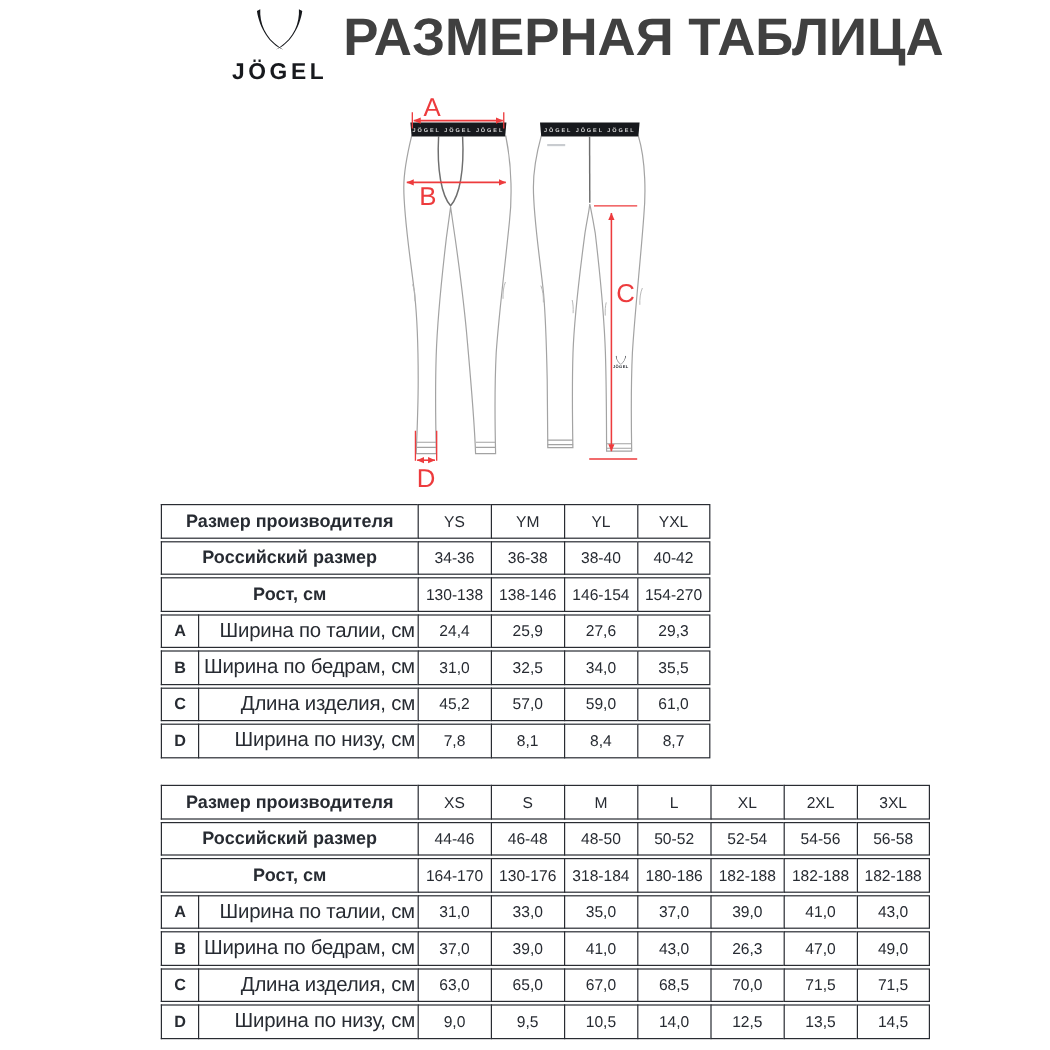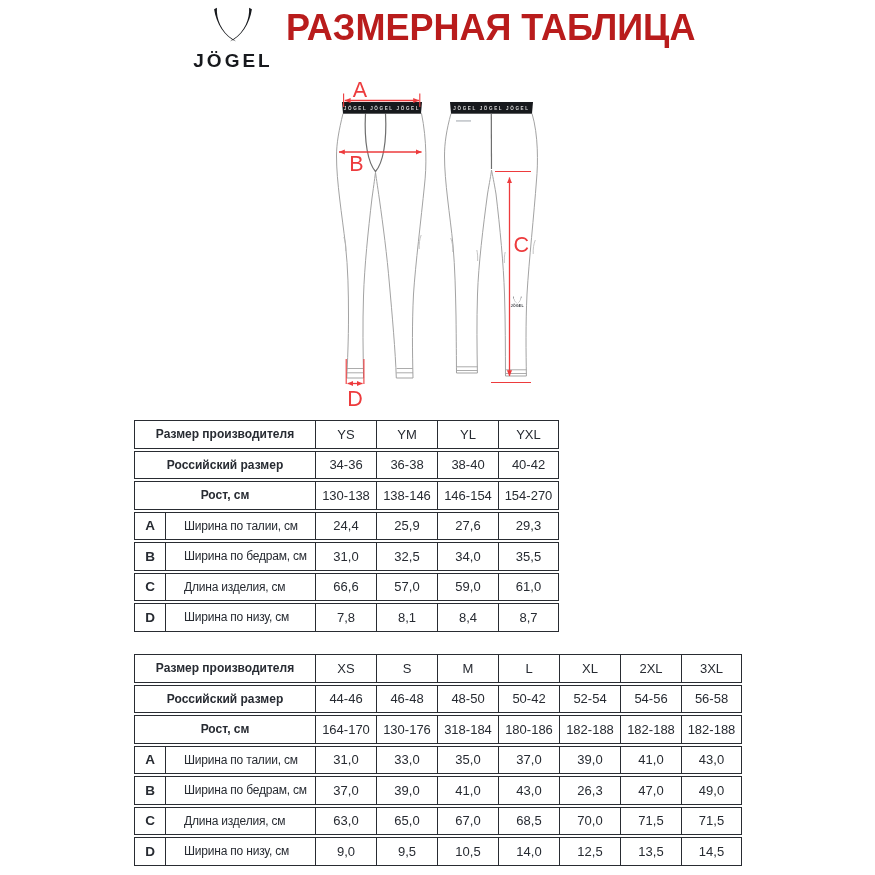--- a/index.html
+++ b/index.html
@@ -3,44 +3,44 @@
 <meta charset="utf-8">
 <style>
   html,body{margin:0;padding:0;background:#ffffff;}
   #canvas{position:relative;width:875px;height:875px;background:#fff;overflow:hidden;
           font-family:"Liberation Sans",sans-serif;}
 
   
   .logo{position:absolute;left:181px;top:3px;width:104px;text-align:center;}
   .logo svg{display:block;margin:0 auto;}
   .logo-word{font-weight:bold;font-size:19px;letter-spacing:3px;color:#17191d;margin-top:1px;}
-  .title{position:absolute;left:286px;top:7px;font-weight:bold;font-size:36px;
-         color:#b91c1c;letter-spacing:0;white-space:nowrap;}
+  .title{position:absolute;left:286px;top:7px;font-weight:bold;font-size:44px;
+         color:#404040;letter-spacing:0;white-space:nowrap;}
 
   
   .diagram{position:absolute;left:300px;top:80px;}
   .diagram text{font-family:"Liberation Sans",sans-serif;}
   .dimlabel{fill:#ed3b3d;font-size:21.5px;}
   .bandtext{fill:#d9d9d9;font-size:4.6px;font-weight:bold;letter-spacing:1.6px;}
   .redline{stroke:#ed3b3d;stroke-width:1.3;fill:none;}
   .redtick{stroke:#ed3b3d;stroke-width:1.1;fill:none;}
   .outline{fill:#ffffff;stroke:#a3a3a3;stroke-width:1;}
   .seam{fill:none;stroke:#6e6e6e;stroke-width:1.2;}
   .thin{fill:none;stroke:#a3a3a3;stroke-width:0.9;}
   .crease{fill:none;stroke:#b5b5b5;stroke-width:0.8;}
 
   
   .size{position:absolute;border-collapse:separate;border-spacing:0 2px;table-layout:fixed;}
   .size td{box-sizing:border-box;height:28.5px;border:1.6px solid #292c32;border-right:none;
            font-size:13px;color:#272b32;text-align:center;vertical-align:middle;
            padding:0 2px;white-space:nowrap;overflow:hidden;}
   .size td.rlast{border-right:1.6px solid #292c32;margin-left:24px;}
-  .size td.hlabel{font-weight:bold;font-size:12px;}
+  .size td.hlabel{font-weight:bold;font-size:15px;}
   .size td.ltr{font-weight:bold;font-size:13.5px;}
-  .size td.mlabel{text-align:left;padding-left:18px;font-size:12px;letter-spacing:-0.2px;}
+  .size td.mlabel{text-align:right;padding-left:4px;font-size:17px;letter-spacing:-0.2px;}
   #t-youth{left:134px;top:418px;}
   #t-adult{left:134px;top:652px;}
 </style>
 </head>
 <body>
 
 <div id="canvas">
 
   <div class="logo">
     <svg width="42" height="46" viewBox="0 0 60 52">
@@ -167,21 +167,21 @@
           <td class="ltr">B</td>
           <td class="mlabel">Ширина по бедрам, см</td>
           <td>31,0</td>
           <td>32,5</td>
           <td>34,0</td>
           <td class="rlast">35,5</td>
         </tr>
         <tr>
           <td class="ltr">C</td>
           <td class="mlabel">Длина изделия, см</td>
-          <td>66,6</td>
+          <td>45,2</td>
           <td>57,0</td>
           <td>59,0</td>
           <td class="rlast">61,0</td>
         </tr>
         <tr>
           <td class="ltr">D</td>
           <td class="mlabel">Ширина по низу, см</td>
           <td>7,8</td>
           <td>8,1</td>
           <td>8,4</td>
@@ -211,21 +211,21 @@
           <td>L</td>
           <td>XL</td>
           <td>2XL</td>
           <td class="rlast">3XL</td>
         </tr>
         <tr>
           <td class="hlabel" colspan="2">Российский размер</td>
           <td>44-46</td>
           <td>46-48</td>
           <td>48-50</td>
-          <td>50-42</td>
+          <td>50-52</td>
           <td>52-54</td>
           <td>54-56</td>
           <td class="rlast">56-58</td>
         </tr>
         <tr>
           <td class="hlabel" colspan="2">Рост, см</td>
           <td>164-170</td>
           <td>130-176</td>
           <td>318-184</td>
           <td>180-186</td>

